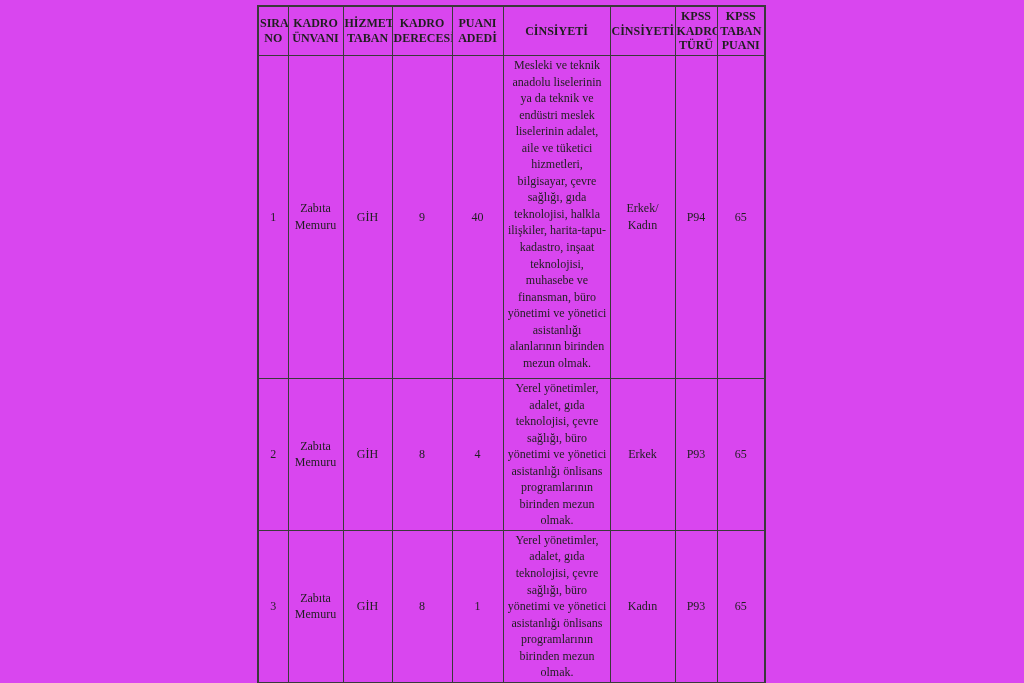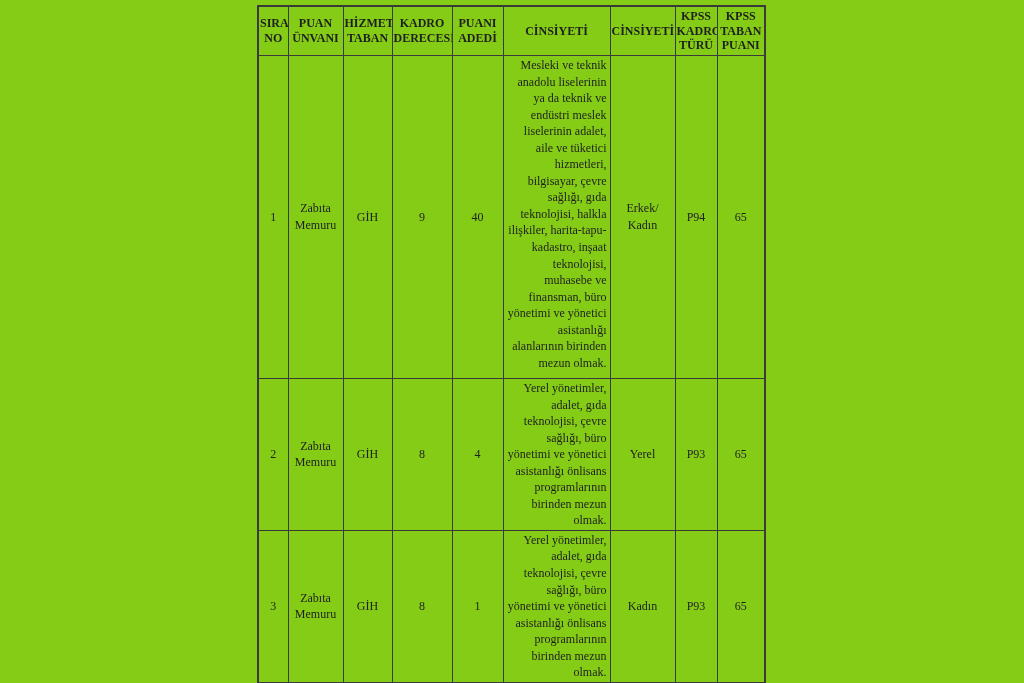--- a/index.html
+++ b/index.html
@@ -11,21 +11,21 @@
     position: relative;
     width: 1024px;
     height: 683px;
     overflow: hidden;
     font-family: "Liberation Serif", "DejaVu Serif", serif;
     color: #1f1f1f;
   }
   .page {
     position: absolute;
     inset: 0;
-    background: #84cc16;
+    background: #d946ef;
   }
   .table-wrap {
     position: absolute;
     left: 257px;
     top: 5px;
     width: 512px;
     height: 678px;
     overflow: hidden;
   }
   table.positions {
@@ -50,21 +50,21 @@
     height: 44px;
   }
   table.positions td {
     text-align: center;
     vertical-align: middle;
     line-height: 1.38;
     padding: 2px 3px;
     white-space: pre-line;
   }
   table.positions td.niteligi {
-    text-align: right;
+    text-align: center;
     vertical-align: top;
     padding: 1px 3px 1px 4px;
   }
   tr.row-1 td { height: 318px; }
   tr.row-2 td { height: 145px; }
   tr.row-3 td { height: 146px; }
   tr.row-cut td { height: 22px; }
 </style>
 </head>
 <body>
@@ -79,21 +79,21 @@
         <col style="width:60px">
         <col style="width:51px">
         <col style="width:107px">
         <col style="width:65px">
         <col style="width:42px">
         <col style="width:48px">
       </colgroup>
       <tbody>
           <tr>
         <th>SIRA NO</th>
-        <th>PUAN ÜNVANI</th>
+        <th>KADRO ÜNVANI</th>
         <th>HİZMET TABAN</th>
         <th>KADRO DERECESİ</th>
         <th>PUANI ADEDİ</th>
         <th>CİNSİYETİ</th>
         <th>CİNSİYETİ</th>
         <th>KPSS KADRO TÜRÜ</th>
         <th>KPSS TABAN PUANI</th>
       </tr>
       <tr class="row-1">
         <td>1</td>
@@ -107,21 +107,21 @@
         <td>P94</td>
         <td>65</td>
       </tr>
       <tr class="row-2">
         <td>2</td>
         <td>Zabıta Memuru</td>
         <td>GİH</td>
         <td>8</td>
         <td>4</td>
         <td class="niteligi">Yerel yönetimler, adalet, gıda teknolojisi, çevre sağlığı, büro yönetimi ve yönetici asistanlığı önlisans programlarının birinden mezun olmak.</td>
-        <td>Yerel</td>
+        <td>Erkek</td>
         <td>P93</td>
         <td>65</td>
       </tr>
       <tr class="row-3">
         <td>3</td>
         <td>Zabıta Memuru</td>
         <td>GİH</td>
         <td>8</td>
         <td>1</td>
         <td class="niteligi">Yerel yönetimler, adalet, gıda teknolojisi, çevre sağlığı, büro yönetimi ve yönetici asistanlığı önlisans programlarının birinden mezun olmak.</td>

